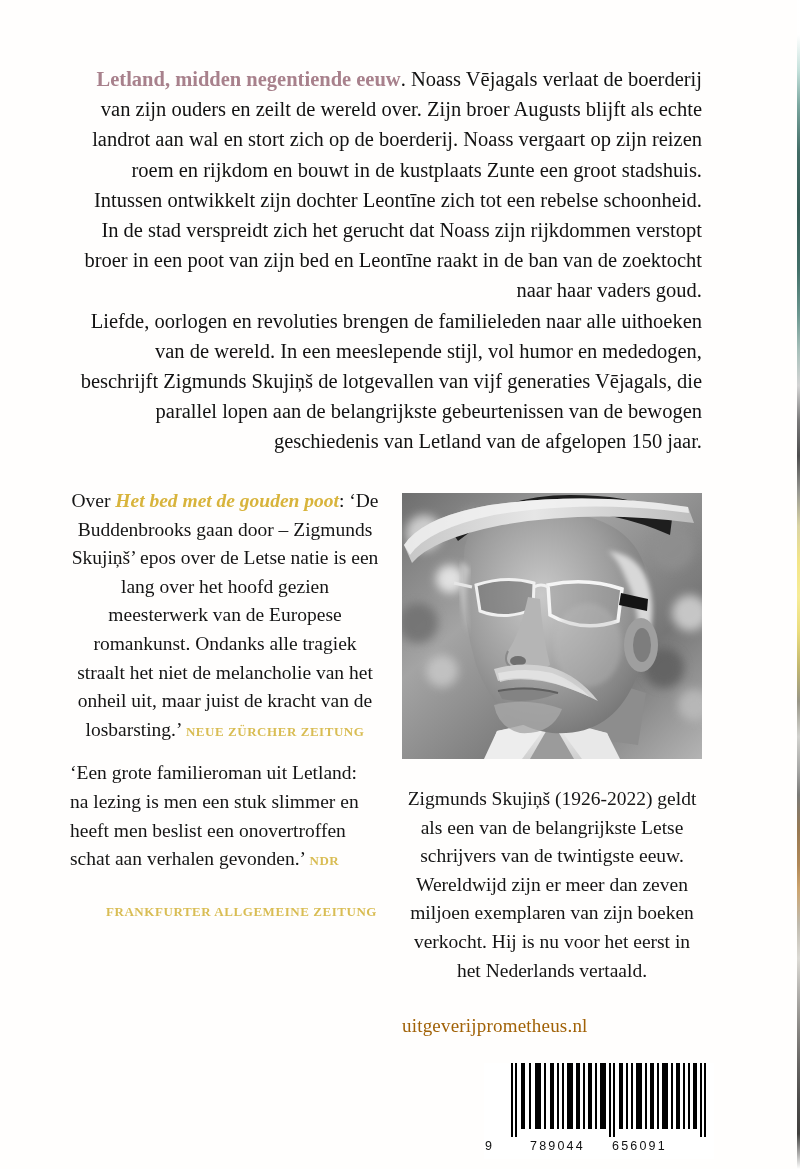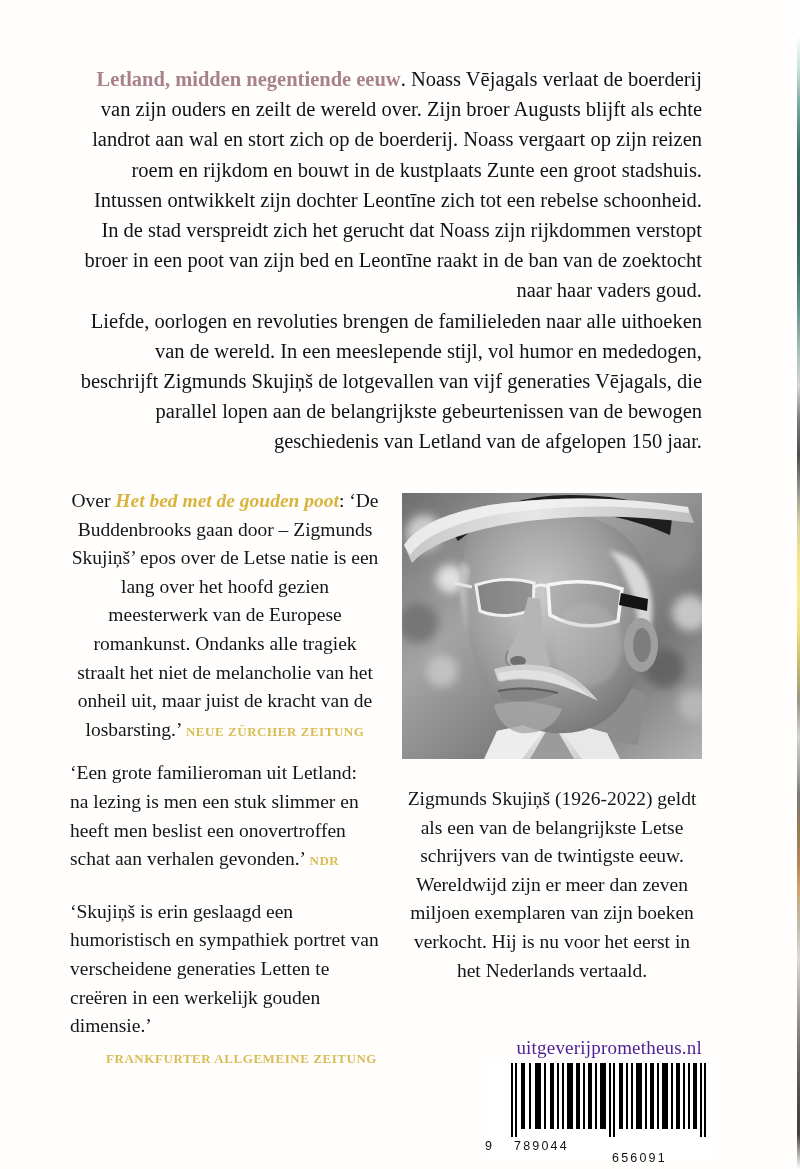--- a/index.html
+++ b/index.html
@@ -152,25 +152,24 @@
     margin: 0;
     text-align: center;
   }
 
   
   .publisher {
     position: absolute;
     left: 332px;
     top: 528px;
     width: 300px;
-    text-align: right;
+    text-align: left;
     font-size: 19px;
-    color: #4c1d95;
+    color: #a16207;
     letter-spacing: 0.2px;
-    margin-top: 22px;
   }
 
   
   .barcode-box {
     position: absolute;
     left: 484px;
     top: 1063px;
     width: 230px;
     height: 96px;
     background: #ffffff;
@@ -195,27 +194,27 @@
     white-space: nowrap;
   }
   .bc-lead {
     position: absolute;
     left: 1px;
     top: 2px;
     letter-spacing: 0;
   }
   .bc-g1 {
     position: absolute;
-    left: 30px;
+    left: 46px;
     top: 2px;
   }
   .bc-g2 {
     position: absolute;
     left: 128px;
-    top: 14px;
+    top: 2px;
   }
 </style>
 </head>
 <body>
 
 <div class="page">
 
   <div class="edge-strip"></div>
 
   <div class="content">
@@ -227,21 +226,21 @@
   </div>
 
   <div class="columns">
 
     <div class="col-left">
 
       <p class="quote first"><span>Over </span><span class="book-title">Het bed met de gouden poot</span><span>:</span> <span>‘De Buddenbrooks gaan door – Zigmunds Skujiņš’ epos over de Letse natie is een lang over het hoofd gezien meesterwerk van de Europese romankunst. Ondanks alle tragiek straalt het niet de melancholie van het onheil uit, maar juist de kracht van de losbarsting.’ </span><span class="source">Neue Zürcher Zeitung</span></p>
 
       <p class="quote second"><span>‘Een grote familieroman uit Letland: na lezing is men een stuk slimmer en heeft men beslist een onovertroffen schat aan verhalen gevonden.’ </span><span class="source">NDR</span></p>
 
-      <p class="quote third"><span>‘Skujiņš is erin geslaagd een humoristisch en sympathiek portret van verscheidene generaties Letten te creëren in een werkelijk gouden dimensie.’</span><span class="source block">Frankfurter Allgemeine Zeitung</span></p>
+      <p class="quote third"><span class="source block">Frankfurter Allgemeine Zeitung</span></p>
 
     </div>
 
     <div class="photo-frame">
       <svg width="300" height="266" viewBox="0 0 300 266" xmlns="http://www.w3.org/2000/svg">
         <defs>
           <linearGradient id="bgFoliage" x1="0" y1="0" x2="1" y2="1">
             <stop offset="0%" stop-color="#6e6e6e"></stop>
             <stop offset="35%" stop-color="#a4a4a4"></stop>
             <stop offset="70%" stop-color="#767676"></stop>

